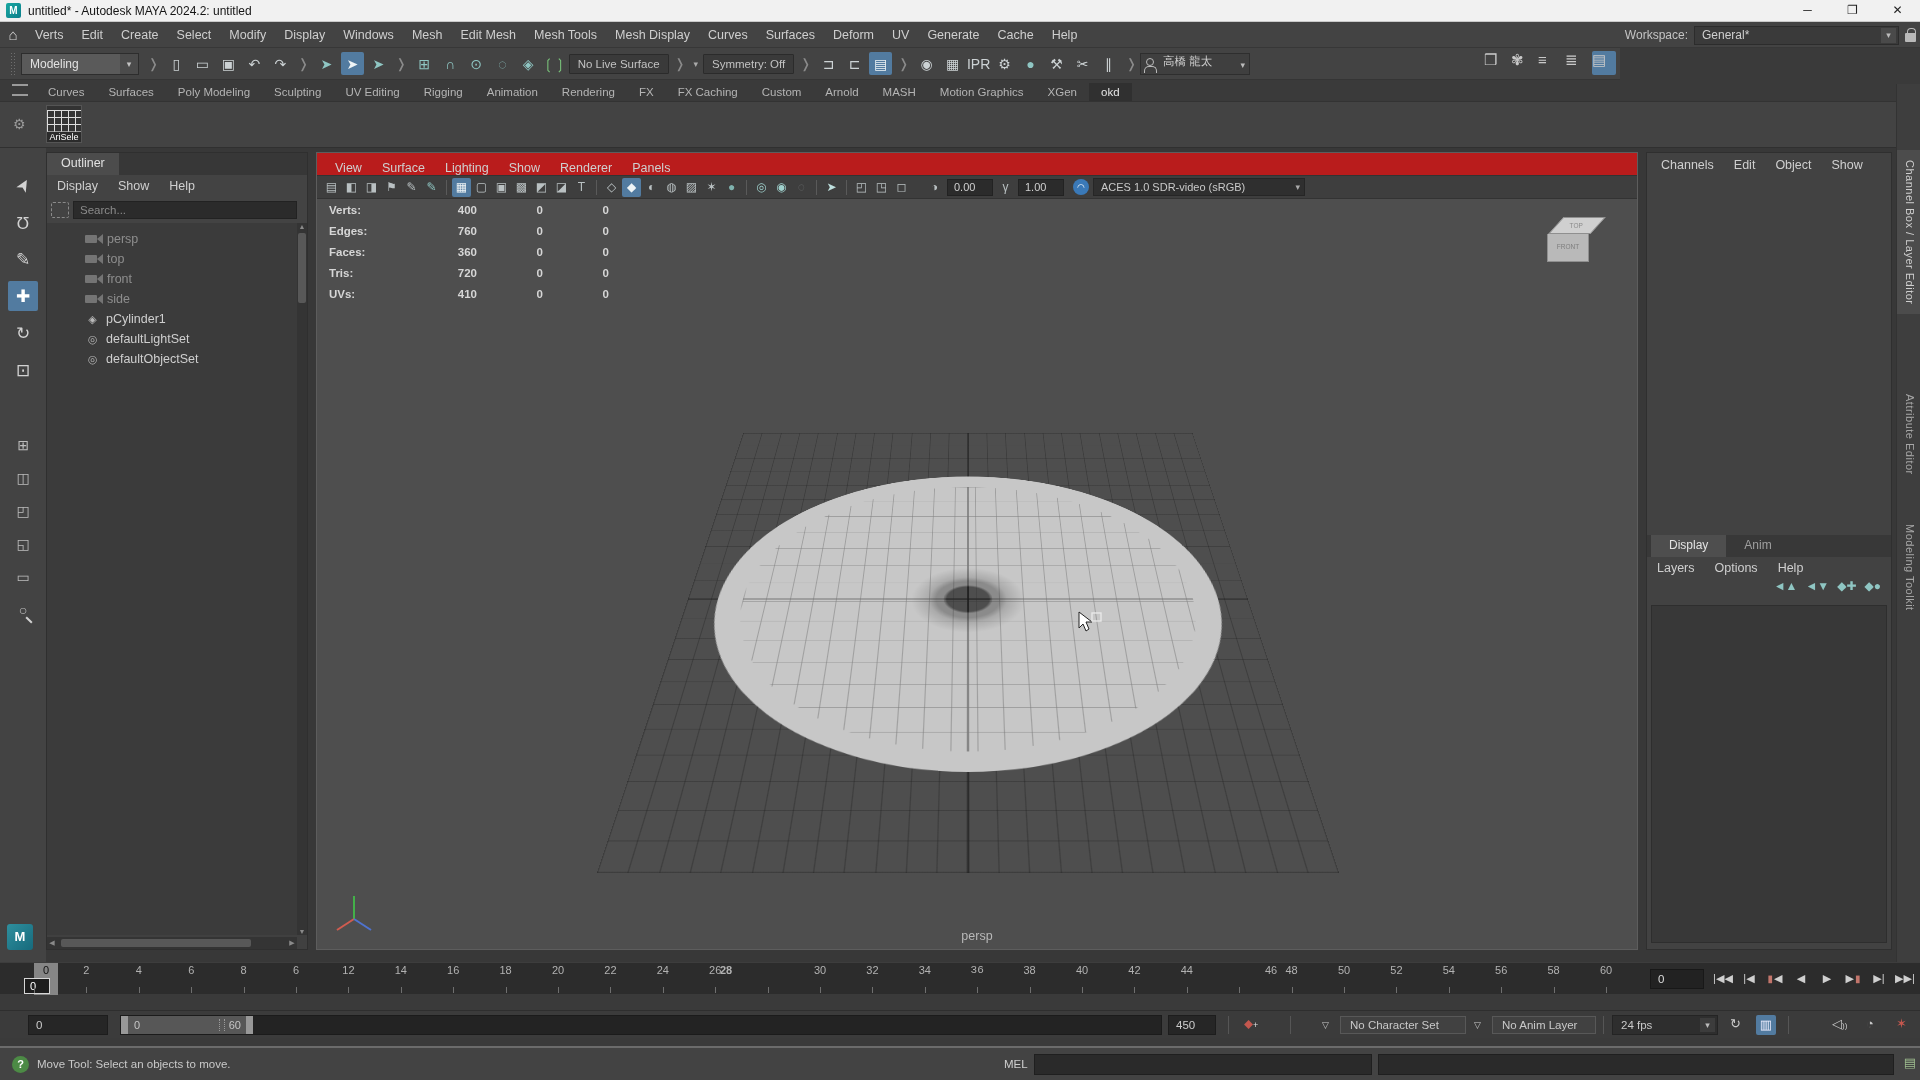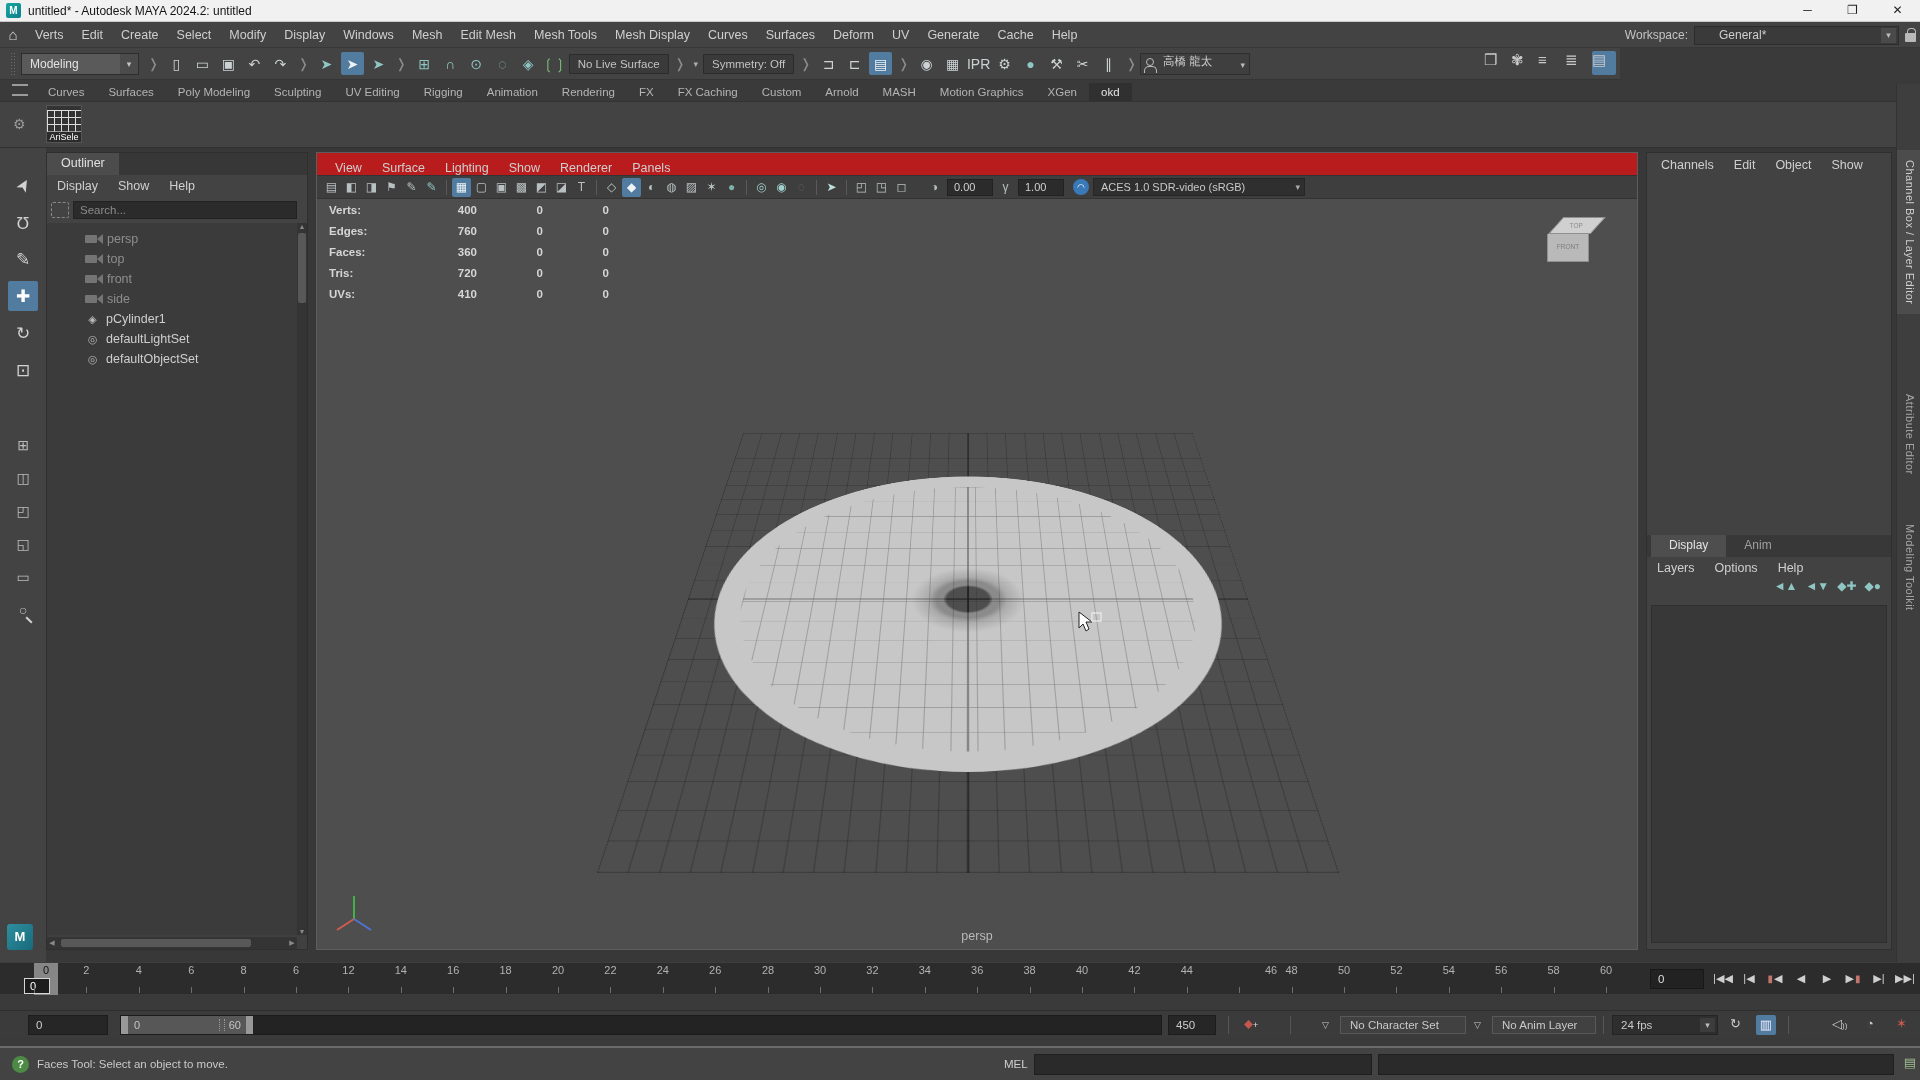--- a/index.html
+++ b/index.html
@@ -13,21 +13,21 @@
   .win-btns{position:absolute;right:0;top:0;height:22px;display:flex}
   .win-btn{width:45px;height:22px;text-align:center;line-height:20px;font-size:12px;color:#222}
 
   
   .menubar{position:absolute;left:0;top:22px;width:1920px;height:26px;background:#434343;display:flex;align-items:center;border-bottom:1px solid #373737}
   .home-ic{width:26px;text-align:center;color:#d8d8d8;font-size:15px}
   .menu-items{display:flex;height:100%;align-items:center}
   .menu-items>span{padding:0 9px;color:#cfcfcf;font-size:12.5px;line-height:26px;cursor:default}
   .ws-wrap{position:absolute;right:4px;top:0;height:26px;display:flex;align-items:center;gap:6px}
   .ws-label{color:#c4c4c4;font-size:12px}
-  .ws-select{width:205px;height:19px;background:#3a3a3a;border:1px solid #2c2c2c;color:#cfcfcf;display:flex;align-items:center;padding-left:24px;position:relative}
+  .ws-select{width:205px;height:19px;background:#3a3a3a;border:1px solid #2c2c2c;color:#cfcfcf;display:flex;align-items:center;padding-left:7px;position:relative}
   .ws-select .arr{position:absolute;right:2px;top:1px;width:15px;height:15px;background:#4a4a4a;color:#bbb;text-align:center;line-height:15px;font-size:9px}
   .lock{width:11px;height:9px;background:#b9b9b9;border-radius:1px;position:relative;margin-top:4px}
   .lock::before{content:"";position:absolute;left:2px;top:-5px;width:7px;height:6px;border:1.5px solid #b9b9b9;border-bottom:none;border-radius:4px 4px 0 0}
 
   
   .toolbar{position:absolute;left:0;top:48px;width:1620px;height:32px;background:#434343;display:flex;align-items:center;border-bottom:1px solid #353535;padding-left:10px}
   .grip{width:7px;height:22px;margin-right:4px;background-image:repeating-linear-gradient(to bottom,#6e6e6e 0 1px,transparent 1px 3px),repeating-linear-gradient(to bottom,#6e6e6e 0 1px,transparent 1px 3px);background-size:1px 100%,1px 100%;background-position:1px 0,4px 0;background-repeat:no-repeat}
   .tb-mode{width:118px;height:22px;background:#5a5a5a;border:1px solid #2d2d2d;display:flex;align-items:center;padding-left:8px;color:#e2e2e2;position:relative;margin-right:6px}
   .tb-mode .arr{position:absolute;right:0;top:0;width:18px;height:20px;background:#4b4b4b;text-align:center;line-height:20px;font-size:9px;color:#c2c2c2}
   .tb-items{display:flex;align-items:center;gap:3px;height:100%}
@@ -562,29 +562,29 @@
       <span class="tick-label" style="left: 505.6px;">18</span>
       <div class="tick" style="left: 505.6px;"></div>
       <span class="tick-label" style="left: 558px;">20</span>
       <div class="tick" style="left: 558px;"></div>
       <span class="tick-label" style="left: 610.4px;">22</span>
       <div class="tick" style="left: 610.4px;"></div>
       <span class="tick-label" style="left: 662.8px;">24</span>
       <div class="tick" style="left: 662.8px;"></div>
       <span class="tick-label" style="left: 715.2px;">26</span>
       <div class="tick" style="left: 715.2px;"></div>
-      <span class="tick-label" style="left: 768px;">28</span>
+      <span class="tick-label" style="left: 726px; font-weight: bold;">28</span>
       <div class="tick" style="left: 767.6px;"></div>
       <span class="tick-label" style="left: 820px;">30</span>
       <div class="tick" style="left: 820px;"></div>
       <span class="tick-label" style="left: 872.4px;">32</span>
       <div class="tick" style="left: 872.4px;"></div>
       <span class="tick-label" style="left: 924.8px;">34</span>
       <div class="tick" style="left: 924.8px;"></div>
-      <span class="tick-label" style="left: 977.2px;">36</span>
+      <span class="tick-label" style="left: 977.2px; font-family: Liberation Mono, monospace;">36</span>
       <div class="tick" style="left: 977.2px;"></div>
       <span class="tick-label" style="left: 1029.6px;">38</span>
       <div class="tick" style="left: 1029.6px;"></div>
       <span class="tick-label" style="left: 1082px;">40</span>
       <div class="tick" style="left: 1082px;"></div>
       <span class="tick-label" style="left: 1134.4px;">42</span>
       <div class="tick" style="left: 1134.4px;"></div>
       <span class="tick-label" style="left: 1186.8px;">44</span>
       <div class="tick" style="left: 1186.8px;"></div>
       <span class="tick-label" style="left: 1271px;">46</span>
@@ -662,18 +662,18 @@
   <div class="rb-ic" style="left:1730px">↻</div>
   <div class="rb-ic clip-on" style="left:1756px">▥</div>
   <div class="rb-sep" style="left:1788px"></div>
   <div class="rb-ic" style="left:1832px">◁<span style="font-size:8px">))</span></div>
   <div class="rb-ic" style="left:1866px">◔</div>
   <div class="rb-ic" style="left:1896px;color:#c4574e">✶</div>
 </div>
 
 <div class="helpline">
   <div class="help-ic">?</div>
-  <div class="help-msg">Faces Tool: Select an object to move.</div>
+  <div class="help-msg">Move Tool: Select an objects to move.</div>
   <div class="mel-label">MEL</div>
   <div class="mel-field" style="left:1034px;width:338px"></div>
   <div class="mel-field" style="left:1378px;width:516px"></div>
   <div class="script-ic">▤</div>
 </div>
 
 </body></html>

